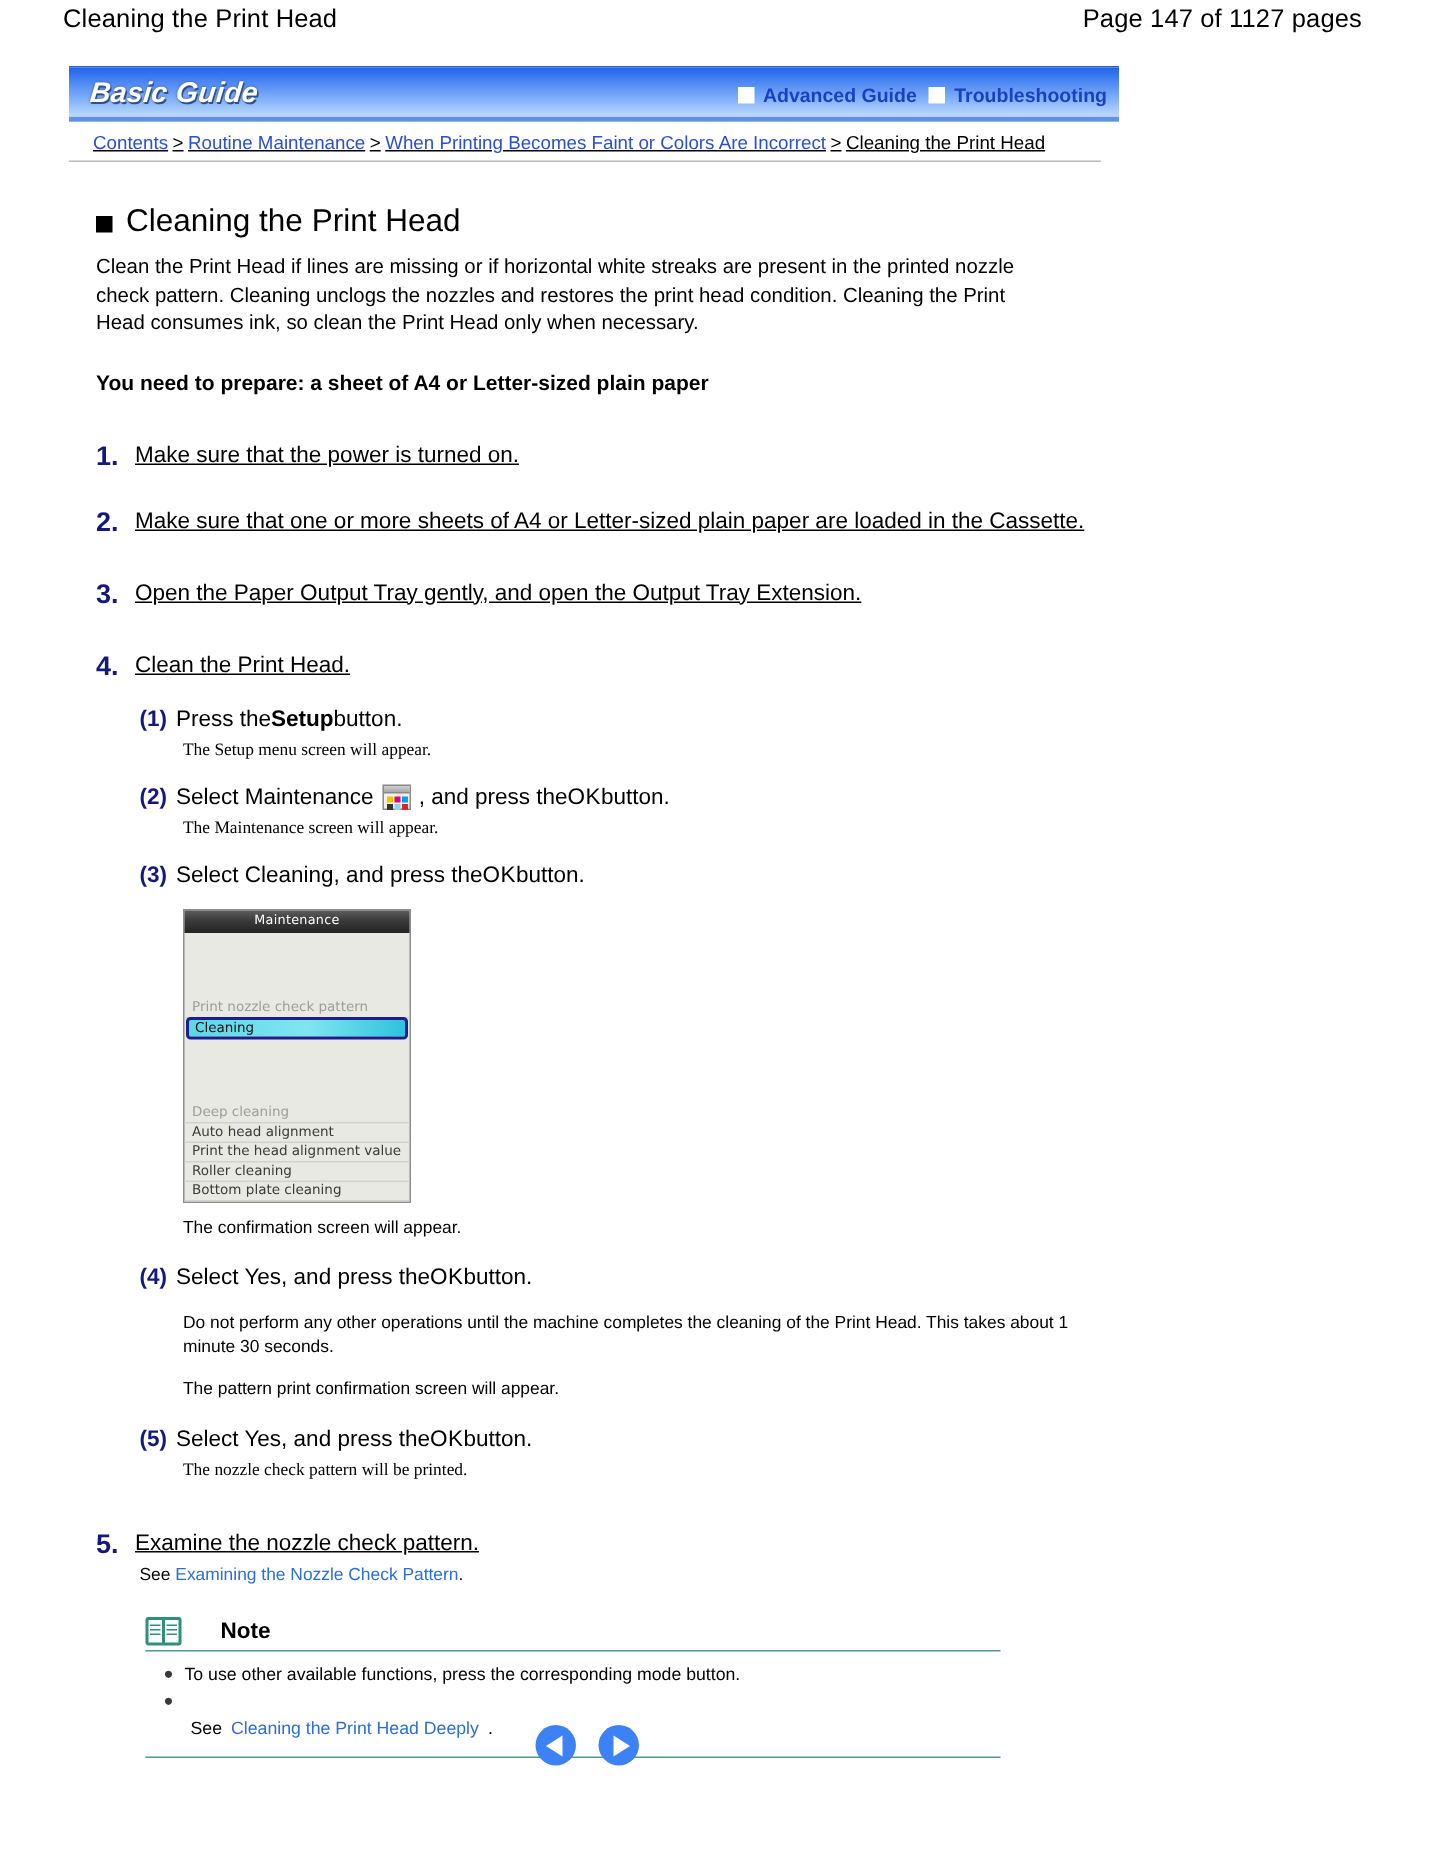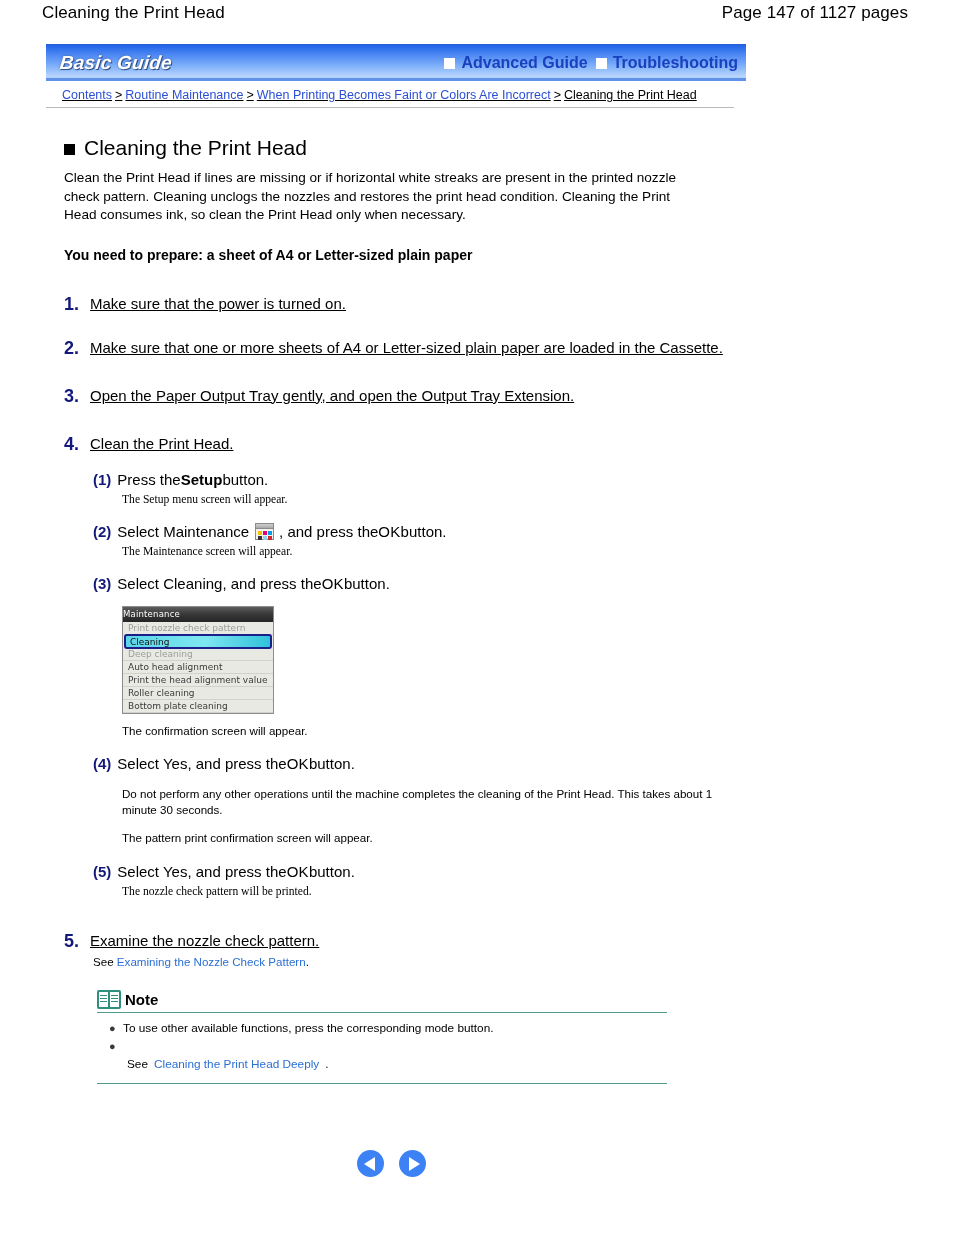--- a/index.html
+++ b/index.html
@@ -59,21 +59,21 @@
     font-style: italic;
     color: #ffffff;
     text-shadow: 1px 1px 0 #2f4f86, 0 0 2px #3a5c95;
     letter-spacing: .2px;
     transform: skewX(-6deg);
   }
   .guide-links {
     display: flex;
     align-items: center;
     gap: 4px;
-    font-size: 16px;
+    font-size: 13px;
     font-weight: bold;
   }
   .guide-links a {
     color: #1a3fbf;
     text-decoration: none;
     white-space: nowrap;
   }
   .linkbox {
     display: inline-block;
     width: 11px; height: 11px;
@@ -225,36 +225,37 @@
     width: 152px;
     border: 1px solid #8d8d8d;
     background: #e9e9e4;
     padding: 0;
     font-family: "DejaVu Sans", sans-serif;
   }
   .lcd-title {
     background: linear-gradient(to bottom,#5d5d5d 0%,#3a3a3a 45%,#242424 100%);
     color: #ffffff;
     font-size: 8.5px;
+    text-align: center;
     padding: 2px 0 3px;
     letter-spacing: .2px;
   }
   .lcd-list { padding: 0; }
   .lcd-row {
     font-size: 9px;
     color: #3a3a3a;
     padding: 1px 0 1px 5px;
     border-bottom: 1px solid #d2d2cd;
     height: 13px;
     line-height: 11px;
     white-space: nowrap;
     overflow: hidden;
     position: relative;
   }
-  .lcd-row.faded { color: #9d9d9a; }
+  .lcd-row.faded { color: #9d9d9a; margin-top: 44px; }
   .lcd-row.sel {
     background: linear-gradient(to right,#5ad7e8 0%, #7fe6f0 55%, #2fc2dc 100%);
     border: 2px solid #1b1f8c;
     border-radius: 3px;
     color: #111111;
     height: 15px;
     line-height: 11px;
     padding-left: 4px;
     margin: -1px 1px;
     z-index: 2;
@@ -273,21 +274,21 @@
   .see-line a, .note a { color: #2b6fd4; text-decoration: none; }
 
   
   .note {
     margin: 22px 0 0 33px;
     width: 570px;
   }
   .note-head {
     display: flex;
     align-items: center;
-    gap: 4px;
+    gap: 26px;
     border-bottom: 1px solid #4f9c8b;
     padding-bottom: 3px;
   }
   .note-head .ttl { font-size: 15px; font-weight: bold; }
   .book {
     width: 24px; height: 19px;
     position: relative;
     flex: 0 0 24px;
   }
   .book .bk {

